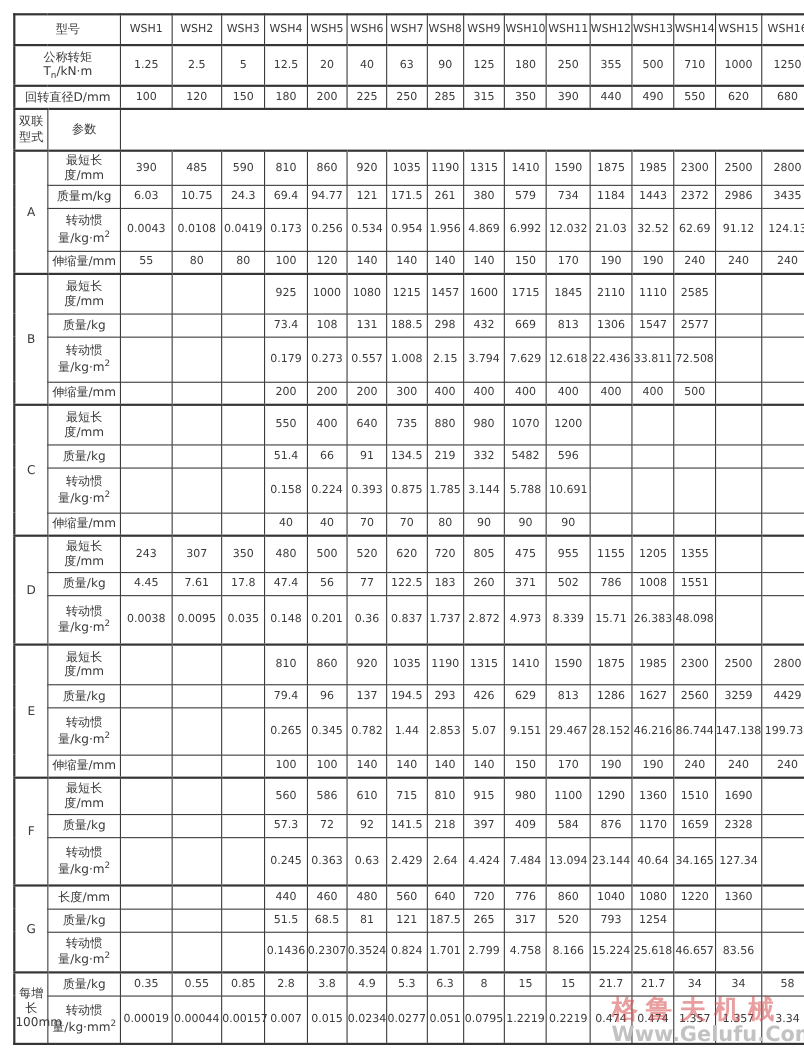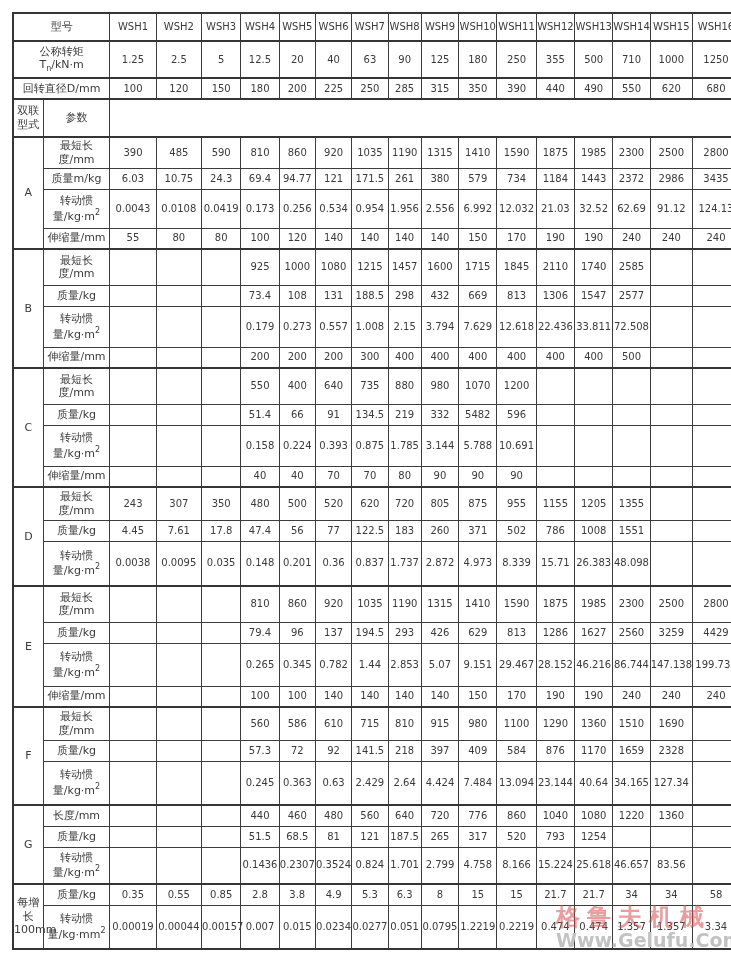--- a/index.html
+++ b/index.html
@@ -152,21 +152,21 @@
       <tr style="height:39px">
         <td class="lab rlab">转动惯<br>量/kg·m<sup>2</sup></td>
         <td class="num">0.0043</td>
         <td class="num">0.0108</td>
         <td class="num">0.0419</td>
         <td class="num">0.173</td>
         <td class="num">0.256</td>
         <td class="num">0.534</td>
         <td class="num">0.954</td>
         <td class="num">1.956</td>
-        <td class="num">2.556</td>
+        <td class="num">4.869</td>
         <td class="num">6.992</td>
         <td class="num">12.032</td>
         <td class="num">21.03</td>
         <td class="num">32.52</td>
         <td class="num">62.69</td>
         <td class="num">91.12</td>
         <td class="num">124.13</td>
       </tr>
       <tr style="height:21px">
         <td class="lab rlab">伸缩量/mm</td>
@@ -195,21 +195,21 @@
         <td class="num"></td>
         <td class="num">925</td>
         <td class="num">1000</td>
         <td class="num">1080</td>
         <td class="num">1215</td>
         <td class="num">1457</td>
         <td class="num">1600</td>
         <td class="num">1715</td>
         <td class="num">1845</td>
         <td class="num">2110</td>
-        <td class="num">1740</td>
+        <td class="num">1110</td>
         <td class="num">2585</td>
         <td class="num"></td>
         <td class="num"></td>
       </tr>
       <tr style="height:21px">
         <td class="lab rlab">质量/kg</td>
         <td class="num"></td>
         <td class="num"></td>
         <td class="num"></td>
         <td class="num">73.4</td>
@@ -346,21 +346,21 @@
         <td class="lab rlab">最短长<br>度/mm</td>
         <td class="num">243</td>
         <td class="num">307</td>
         <td class="num">350</td>
         <td class="num">480</td>
         <td class="num">500</td>
         <td class="num">520</td>
         <td class="num">620</td>
         <td class="num">720</td>
         <td class="num">805</td>
-        <td class="num">875</td>
+        <td class="num">475</td>
         <td class="num">955</td>
         <td class="num">1155</td>
         <td class="num">1205</td>
         <td class="num">1355</td>
         <td class="num"></td>
         <td class="num"></td>
       </tr>
       <tr style="height:21px">
         <td class="lab rlab">质量/kg</td>
         <td class="num">4.45</td>

